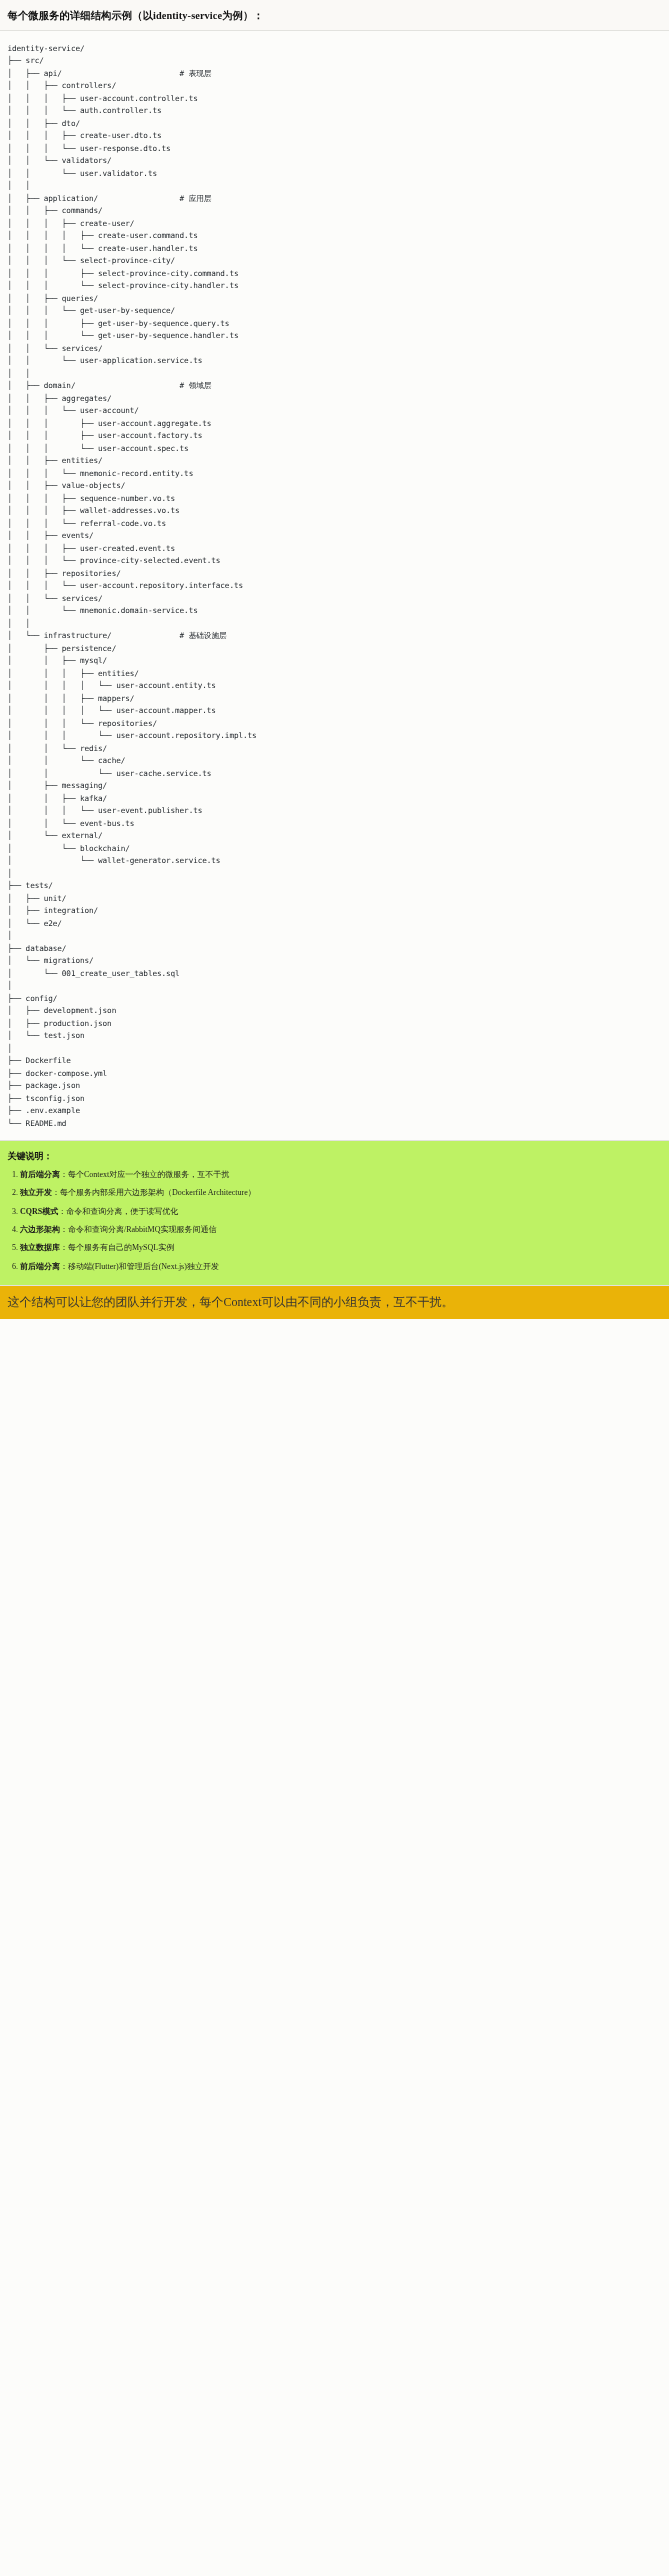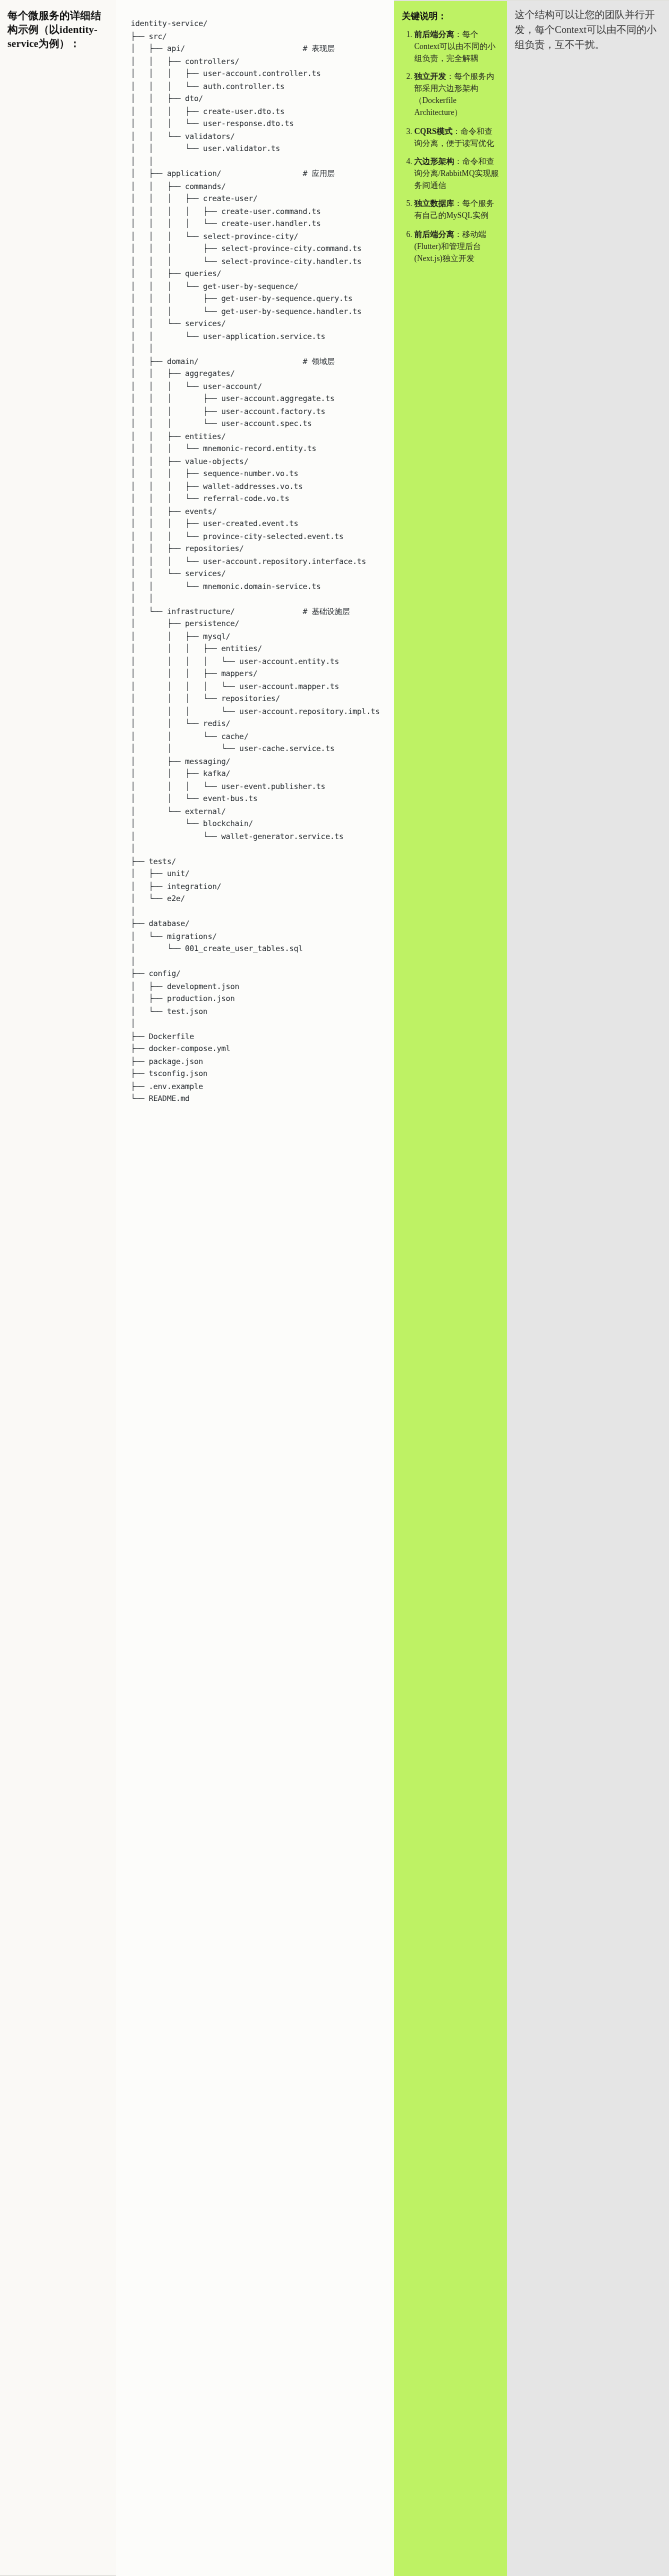--- a/index.html
+++ b/index.html
@@ -8,41 +8,42 @@
     width: 669px;
     background: #ffffff;
     font-family: "Liberation Sans", sans-serif;
     color: #1a1a1a;
   }
   .page {
     width: 669px;
     min-height: 2576px;
     background: #fcfcfa;
     display: flex;
+    flex-direction: column;
   }
   .title-bar {
     padding: 8.8px 7.5px 7.5px 7.5px;
     background: #faf9f6;
     border-bottom: 0.6px solid #e2e2de;
   }
   .title-bar h1 {
     margin: 0;
     font-size: 10.3px;
     font-weight: bold;
     letter-spacing: 0.1px;
     color: #111111;
     font-family: "Liberation Serif", serif;
   }
   .tree-block {
     flex: 0 0 auto;
     padding: 11.3px 7.5px 10px 7.5px;
     background: #fcfcfa;
   }
   pre.tree {
-    margin: 7px;
+    margin: 0;
     font-family: "DejaVu Sans Mono", "Liberation Mono", monospace;
     font-size: 7.7px;
     line-height: 12.5px;
     color: #24292e;
     white-space: pre;
     letter-spacing: -0.1px;
   }
   .notes-wrap {
     border-top: 0.6px solid #e2e2de;
     padding: 8.8px 7.5px 6.3px 7.5px;
@@ -64,24 +65,24 @@
     font-size: 8px;
     line-height: 1.5;
     margin-bottom: 6.3px;
     color: #1d1d1d;
     font-family: "Liberation Serif", serif;
   }
   ol.notes li b { font-weight: bold; }
   .footer-note {
     border-top: 0.6px solid #e2e2de;
     padding: 6.3px 7.5px 8.8px 7.5px;
-    font-size: 10px;
+    font-size: 12px;
     line-height: 1.5;
     color: #333333;
-    background: #e5e5e5;
+    background: #eab308;
     font-family: "Liberation Serif", serif;
   }
 </style>
 </head>
 <body>
 
 <div class="page">
 
   <div class="title-bar">
     <h1>每个微服务的详细结构示例（以identity-service为例）：</h1>
@@ -173,21 +174,21 @@
 ├── docker-compose.yml
 ├── package.json
 ├── tsconfig.json
 ├── .env.example
 └── README.md</pre>
   </div>
 
   <div class="notes-wrap">
     <div class="notes-title">关键说明：</div>
     <ol class="notes">
-        <li><b>前后端分离</b><span>：每个Context可以由不同的小组负责，完全解耦</span></li>
+        <li><b>前后端分离</b><span>：每个Context对应一个独立的微服务，互不干扰</span></li>
         <li><b>独立开发</b><span>：每个服务内部采用六边形架构（Dockerfile Architecture）</span></li>
         <li><b>CQRS模式</b><span>：命令和查询分离，便于读写优化</span></li>
         <li><b>六边形架构</b><span>：命令和查询分离/RabbitMQ实现服务间通信</span></li>
         <li><b>独立数据库</b><span>：每个服务有自己的MySQL实例</span></li>
         <li><b>前后端分离</b><span>：移动端(Flutter)和管理后台(Next.js)独立开发</span></li>
       </ol>
   </div>
 
   <div class="footer-note">这个结构可以让您的团队并行开发，每个Context可以由不同的小组负责，互不干扰。</div>
 

